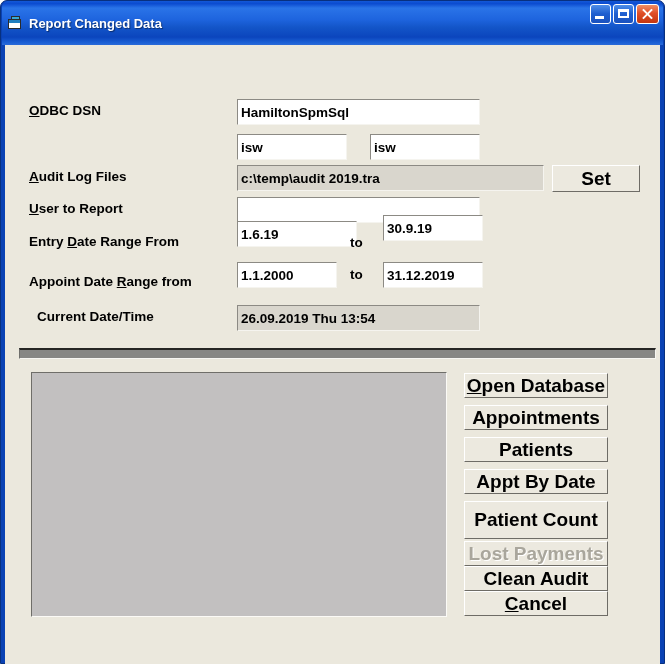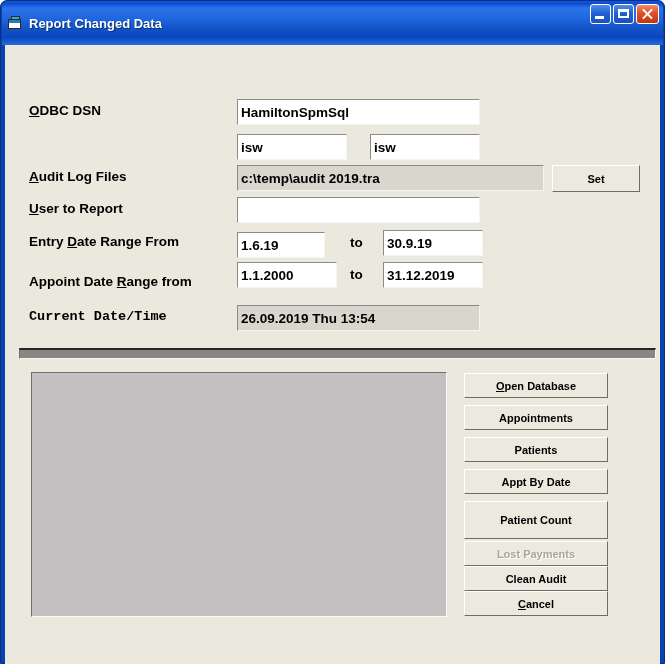--- a/index.html
+++ b/index.html
@@ -163,21 +163,21 @@
   
   .btn {
     position: absolute;
     box-sizing: border-box;
     background: #ece9df;
     border-top: 1px solid #ffffff;
     border-left: 1px solid #ffffff;
     border-right: 1px solid #6e6c66;
     border-bottom: 1px solid #6e6c66;
     font-family: "Liberation Sans", sans-serif;
-    font-size: 11px;
+    font-size: 19px;
     font-weight: bold;
     color: #000000;
     display: flex;
     align-items: center;
     justify-content: center;
     white-space: nowrap;
     cursor: default;
     user-select: none;
   }
   .btn u { text-decoration: underline; }
@@ -239,30 +239,30 @@
     <div class="tb" style="left:365px; top:89px; width:110px; height:26px;" placeholder="">isw</div>
 
     <div class="lbl" style="left:24px; top:124px;"><u>A</u>udit Log Files</div>
     <div class="tb readonly" style="left:232px; top:120px; width:307px; height:26px;" placeholder="">c:\temp\audit 2019.tra</div>
     <div class="btn" style="left:547px; top:120px; width:88px; height:27px;">Set</div>
 
     <div class="lbl" style="left:24px; top:156px;"><u>U</u>ser to Report</div>
     <div class="tb" style="left:232px; top:152px; width:243px; height:26px;" placeholder=""></div>
 
     <div class="lbl" style="left:24px; top:189px;">Entry <u>D</u>ate Range From</div>
-    <div class="tb" style="left:232px; top:187px; width:88px; height:26px;" placeholder="">1.6.19</div>
+    <div class="tb" style="left:232px; top:176px; width:120px; height:26px;" placeholder="">1.6.19</div>
     <div class="lbl" style="left:345px; top:190px; font-weight:bold;">to</div>
-    <div class="tb" style="left:378px; top:185px; width:100px; height:26px;" placeholder="">30.9.19</div>
+    <div class="tb" style="left:378px; top:170px; width:100px; height:26px;" placeholder="">30.9.19</div>
 
     <div class="lbl" style="left:24px; top:221px;margin-top:8px;">Appoint Date <u>R</u>ange from</div>
     <div class="tb" style="left:232px; top:217px; width:100px; height:26px;" placeholder="">1.1.2000</div>
     <div class="lbl" style="left:345px; top:222px;">to</div>
     <div class="tb" style="left:378px; top:217px; width:100px; height:26px;" placeholder="">31.12.2019</div>
 
-    <div class="lbl" style="left:24px; top:264px;font-family:Liberation Mono, monospace;">Current Date/Time</div>
+    <div class="lbl" style="left:32px; top:264px;">Current Date/Time</div>
     <div class="tb readonly" style="left:232px; top:260px; width:243px; height:26px;">26.09.2019 Thu 13:54</div>
 
     <div class="sep" style="left:14px; top:303px; width:637px; height:11px;"></div>
 
     <div class="listbox" style="left:26px; top:327px; width:416px; height:245px;"></div>
 
     <div class="btn" style="left:459px; top:328px; width:144px; height:25px;">
         <span><u>O</u>pen Database</span>
       </div>
     <div class="btn" style="left:459px; top:360px; width:144px; height:25px;">Appointments</div>

